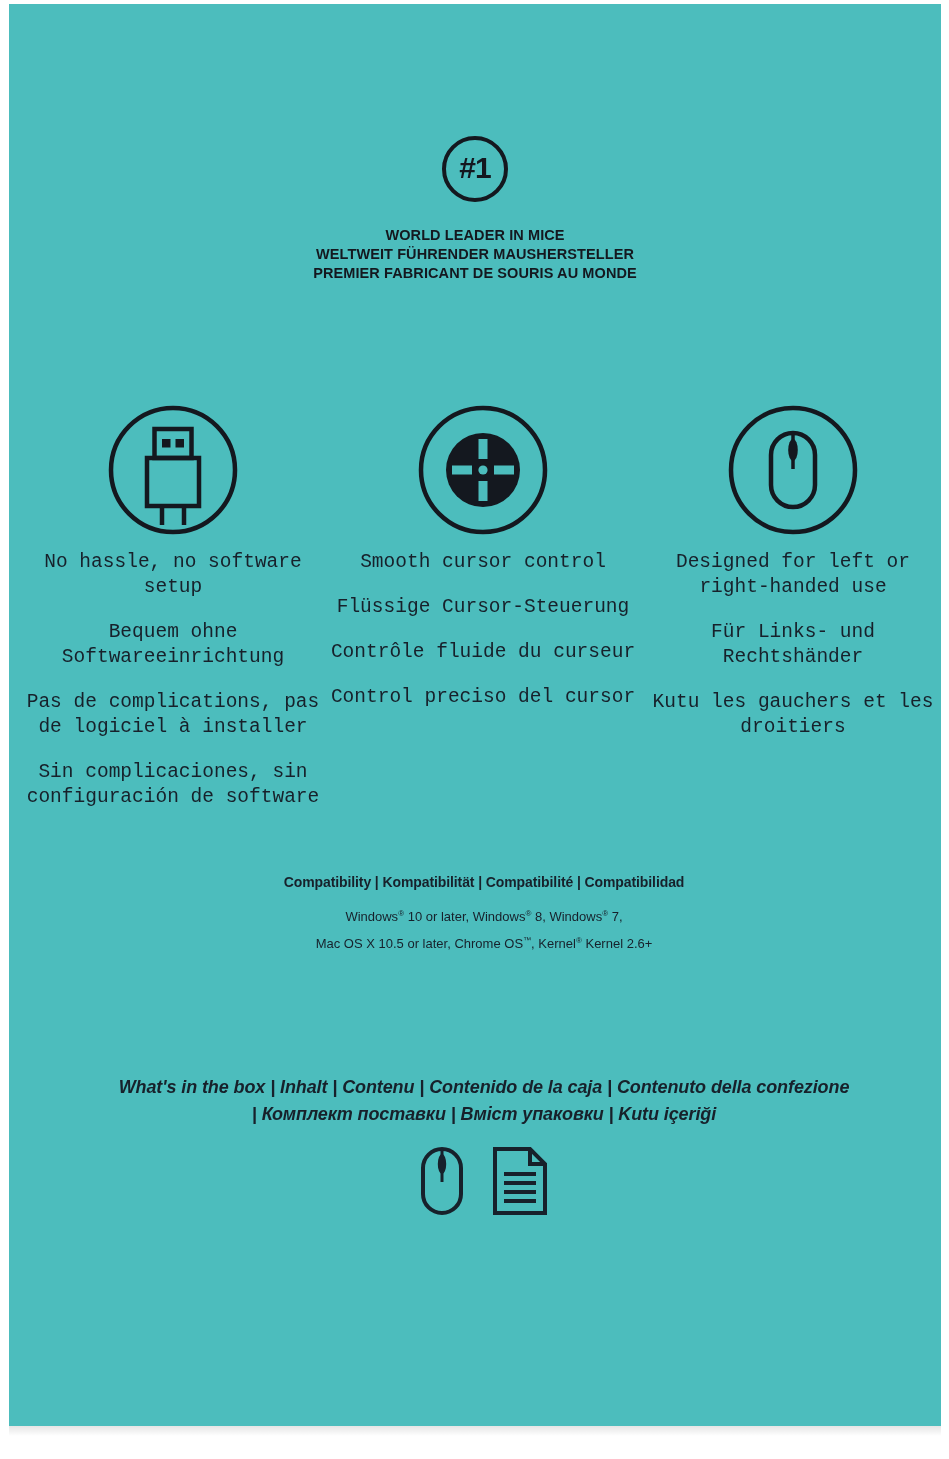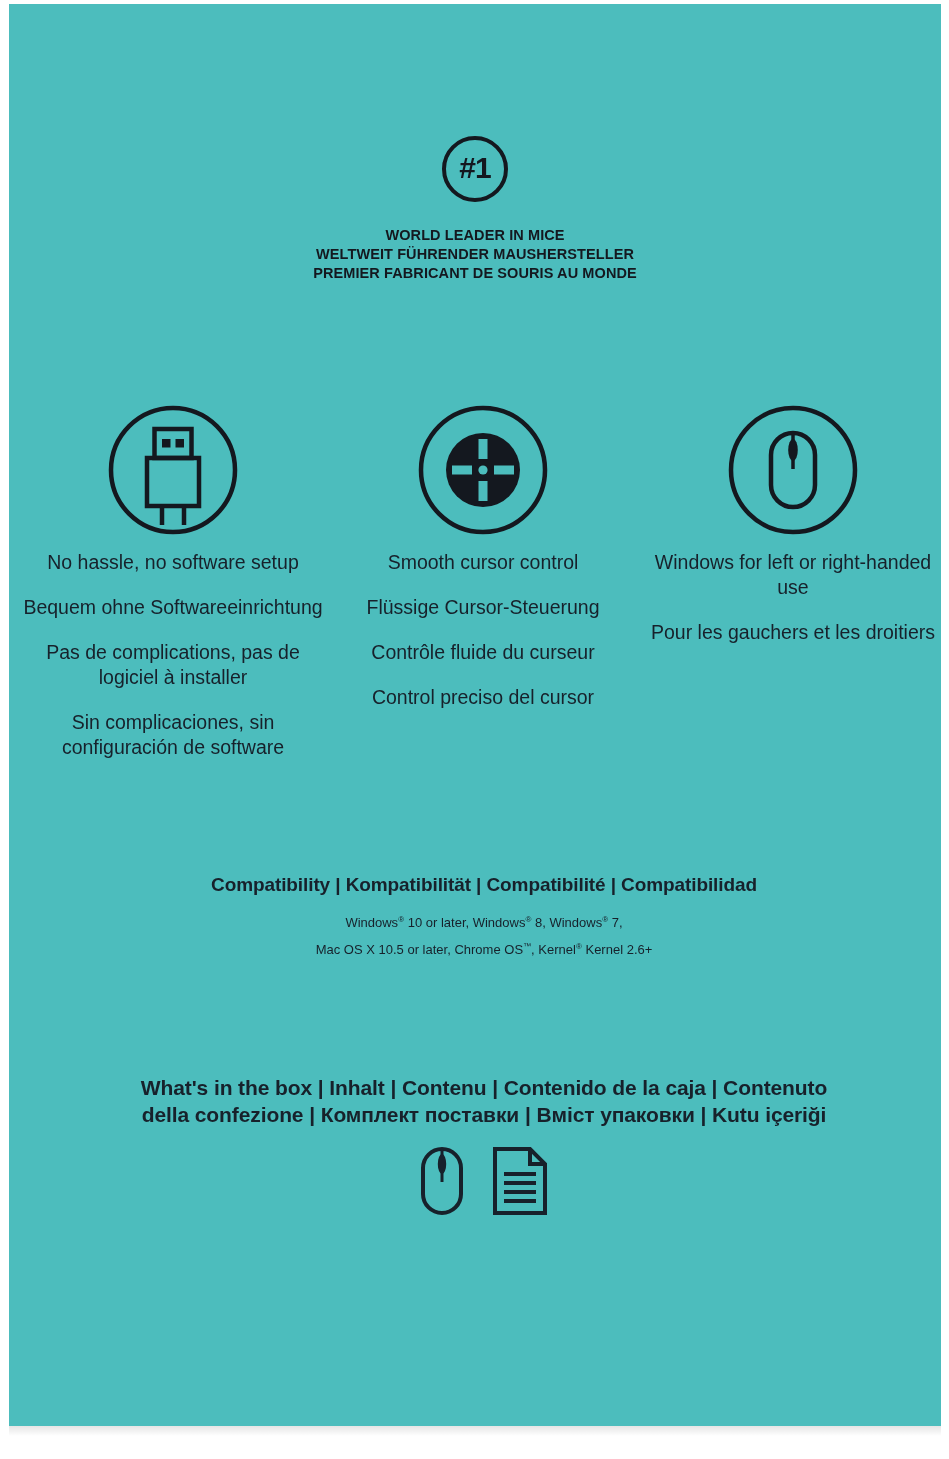--- a/index.html
+++ b/index.html
@@ -71,20 +71,21 @@
     text-align: center;
   }
 
   
   .features {
     position: absolute;
     left: 9px;
     top: 394px;
     width: 932px;
     display: flex;
+    font-family: Liberation Mono, monospace;
   }
   .feature-col {
     width: 310px;
     text-align: center;
   }
   .feature-icon-wrap {
     height: 144px;
     display: flex;
     align-items: center;
     justify-content: center;
@@ -103,21 +104,21 @@
   
   .compat {
     position: absolute;
     left: 9px;
     top: 870px;
     width: 932px;
     text-align: center;
     color: #17212b;
   }
   .compat-title {
-    font-size: 19px;
+    font-size: 14px;
     font-weight: bold;
     letter-spacing: -0.1px;
   }
   .compat-body {
     margin-top: 13px;
     font-size: 13px;
     line-height: 27px;
   }
   sup.reg {
     font-size: 0.62em;
@@ -128,25 +129,26 @@
   
   .box-section {
     position: absolute;
     left: 9px;
     top: 1070px;
     width: 932px;
     text-align: center;
     color: #17212b;
   }
   .box-title {
-    font-size: 21px;
+    font-size: 18px;
     font-weight: bold;
     line-height: 27px;
     letter-spacing: -0.1px;
     padding: 0 100px;
+    font-style: italic;
   }
   .box-icons {
     margin-top: 18px;
     display: flex;
     justify-content: center;
     align-items: center;
     gap: 28px;
   }
 
   svg { display: block; }
@@ -216,22 +218,23 @@
     <div class="feature-col">
       <div class="feature-icon-wrap">
         <svg width="134" height="134" viewBox="0 0 134 134" aria-hidden="true">
           <circle cx="67" cy="67" r="62" fill="none" stroke="#14181f" stroke-width="4.5"></circle>
           <rect x="45" y="30" width="44" height="74" rx="22" ry="22" fill="none" stroke="#14181f" stroke-width="4.5"></rect>
           <line x1="67" y1="30" x2="67" y2="66" stroke="#14181f" stroke-width="3.5"></line>
           <ellipse cx="67" cy="47" rx="4.8" ry="11" fill="#14181f"></ellipse>
         </svg>
       </div>
       <div class="feature-lines">
-        <div class="feature-line">Windows for left or right-handed use</div>
-        <div class="feature-line">Pour les gauchers et les droitiers</div>
+        <div class="feature-line">Designed for left or right-handed use</div>
+        <div class="feature-line">Für Links- und Rechtshänder</div>
+        <div class="feature-line">Kutu les gauchers et les droitiers</div>
       </div>
     </div>
 
   </div>
 
   <div class="compat">
     <div class="compat-title">Compatibility | Kompatibilität | Compatibilité | Compatibilidad</div>
     <div class="compat-body">
       <div>
         <span>Windows</span><sup class="reg">®</sup><span> 10 or later, Windows</span><sup class="reg">®</sup><span> 8, Windows</span><sup class="reg">®</sup><span> 7,</span>

